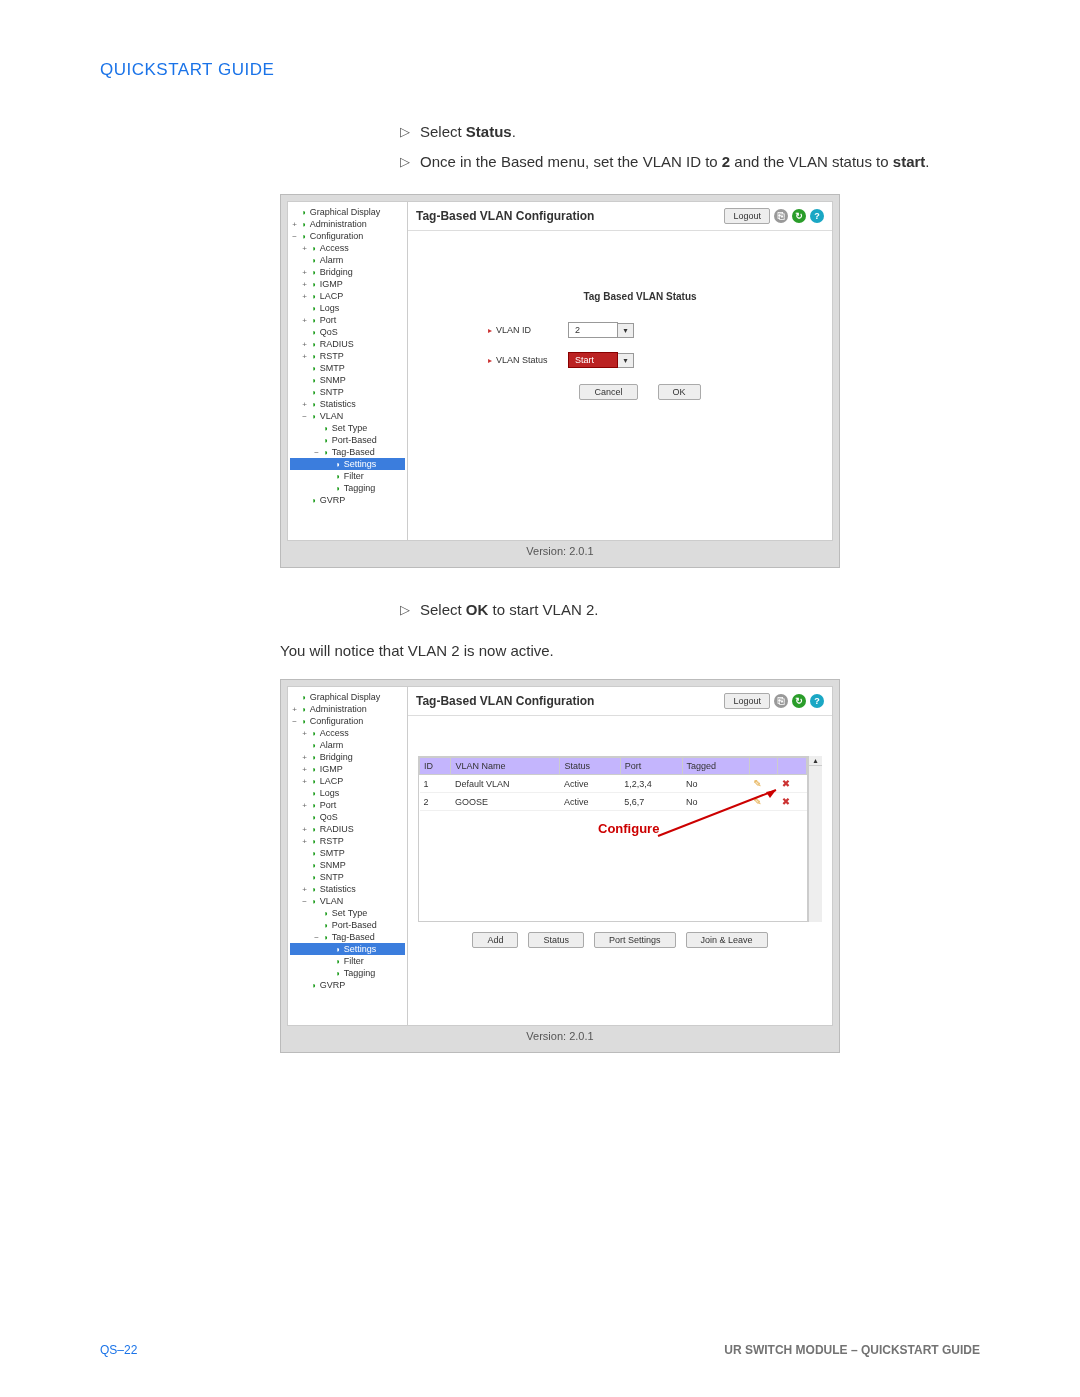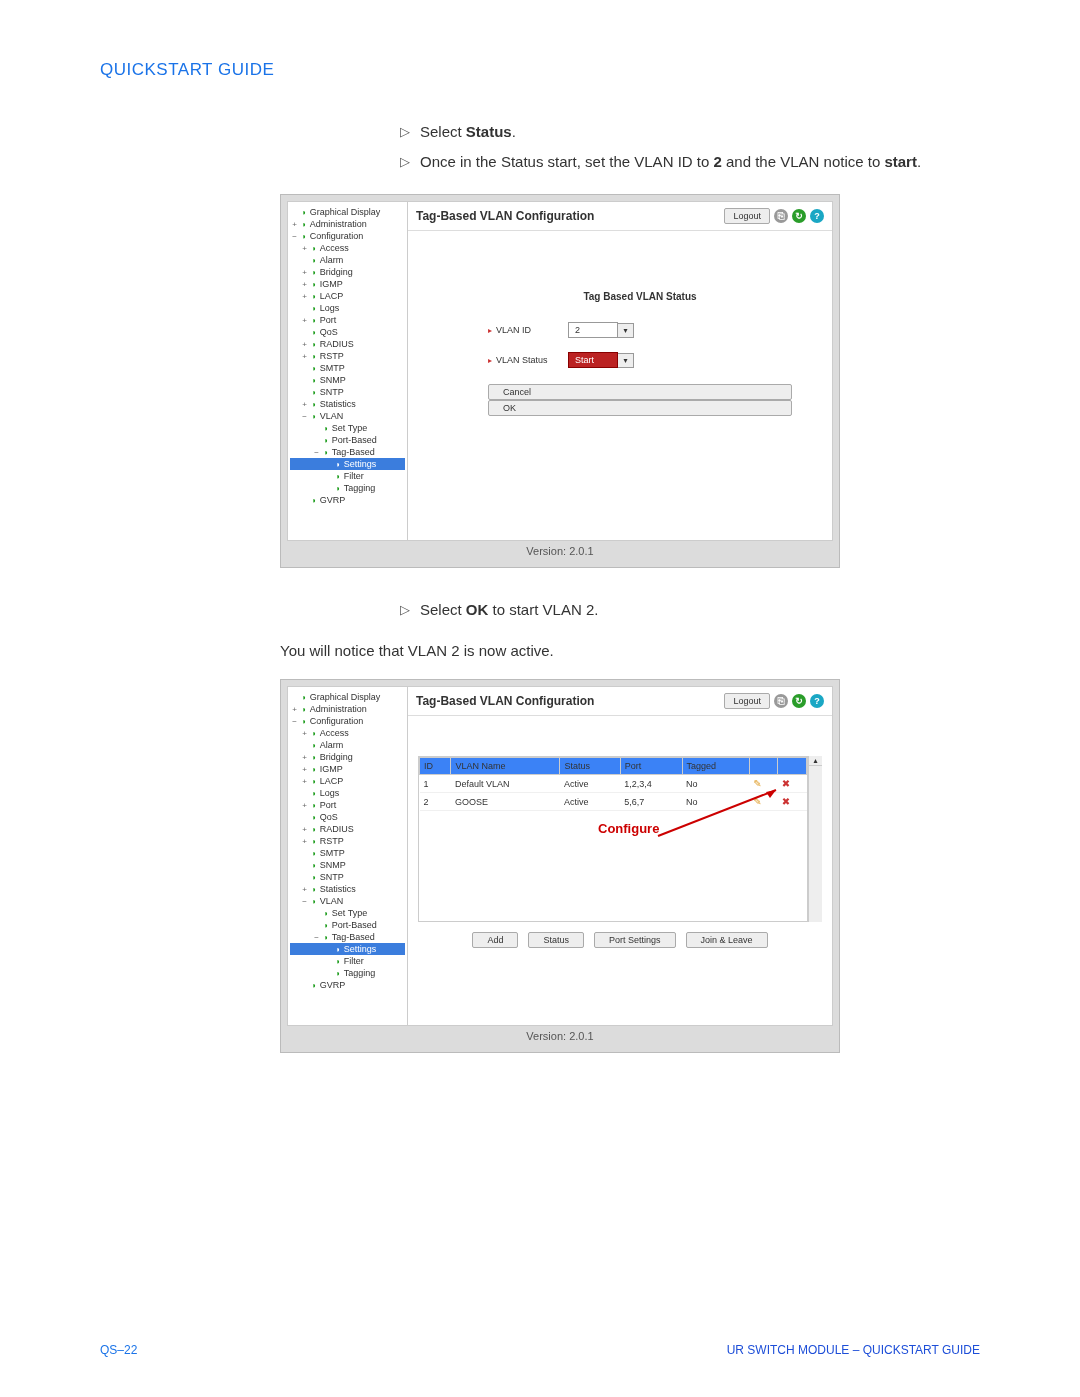--- a/index.html
+++ b/index.html
@@ -103,28 +103,28 @@
     font-size:9px;
   }
   .form-title { text-align:center; font-weight:bold; margin-bottom:20px; font-size:10px;}
   .form-row { display:flex; align-items:center; gap:10px; margin-bottom:14px;}
   .form-row .lbl { width:70px; display:flex; align-items:center; gap:4px;}
   .red-arrow { color:#c33; font-size:8px;}
   .dd { display:flex; align-items:center;}
   .dd-box { border:1px solid #999; padding:2px 6px; width:50px; font-size:9px; background:#fff;}
   .dd-box.start { background:#b22; color:#fff; border-color:#800;}
   .dd-btn { border:1px solid #999; border-left:none; width:16px; text-align:center; background:#eee; font-size:8px; padding:2px 0;}
-  .btn-row { display:flex; justify-content:center; margin-top:16px;flex-direction:column;}
+  .btn-row { display:flex; gap:20px; justify-content:center; margin-top:16px;}
   .sm-btn { font-size:9px; padding:2px 14px; border:1px solid #aaa; background:#eee; border-radius:2px;}
   .version { font-size:11px; padding:4px 4px; color:#555;text-align:center; }
   
   .table-area { padding: 40px 10px 10px 10px; font-size:9px; position:relative;}
   .table-frame { border:1px solid #ccc;}
   .tbl { width:100%; border-collapse:collapse; font-size:9px;}
-  .tbl th { background:#3b82f6; border:1px solid #ccc; padding:3px 4px; text-align:left; font-weight:normal;}
+  .tbl th { background:#c4b5fd; border:1px solid #ccc; padding:3px 4px; text-align:left; font-weight:normal;}
   .tbl td { padding:3px 4px; border-bottom:1px solid #f0f0f0;}
   .edit-ic { color:#e0a030; font-size:10px;}
   .del-ic { color:#c33; font-size:10px;}
   .configure-label { position:absolute; color:#c00; font-weight:bold; font-size:13px; top:105px; left:190px;}
   .red-line { position:absolute; top:72px; left:240px; width:130px; height:50px; }
   .red-line svg { width:100%; height:100%; }
   .table-empty { height:110px; background:#fff;}
   .scroll-stub { width:14px; background:#eee; border-left:1px solid #ccc;}
   .table-wrap { display:flex;}
   .t-main { flex:1;}
@@ -132,40 +132,40 @@
   .footer {
     position:absolute;
     bottom:40px;
     left:100px;
     right:100px;
     display:flex;
     justify-content:space-between;
     font-size:12px;
   }
   .footer .pg { color:#1a73e8;}
-  .footer .ft { color:#1d4ed8;}
+  .footer .ft { color:#737373;font-weight:bold;}
   b { font-weight:bold;}
 </style>
 </head>
 <body>
 
 <div class="page">
   <div class="header-title">QUICKSTART GUIDE</div>
 
   <div class="instruction-block">
     <div class="instruction-row">
       <span class="tri">▷</span>
       <span>
         <span>Select </span><b>Status</b><span>.</span>
       </span>
     </div>
     <div class="instruction-row">
       <span class="tri">▷</span>
       <span>
-        <span>Once in the Status start, set the VLAN ID to </span><b>2</b><span> and the VLAN notice to </span><b>start</b><span>.</span>
+        <span>Once in the Based menu, set the VLAN ID to </span><b>2</b><span> and the VLAN status to </span><b>start</b><span>.</span>
       </span>
     </div>
   </div>
 
   <div class="screenshot">
     <div class="shot-inner">
       <div class="tree-panel" id="tree1">
           <div class="tree-item ">
             <span class="exp"></span>
             <span class="arrowdot">◗</span>

